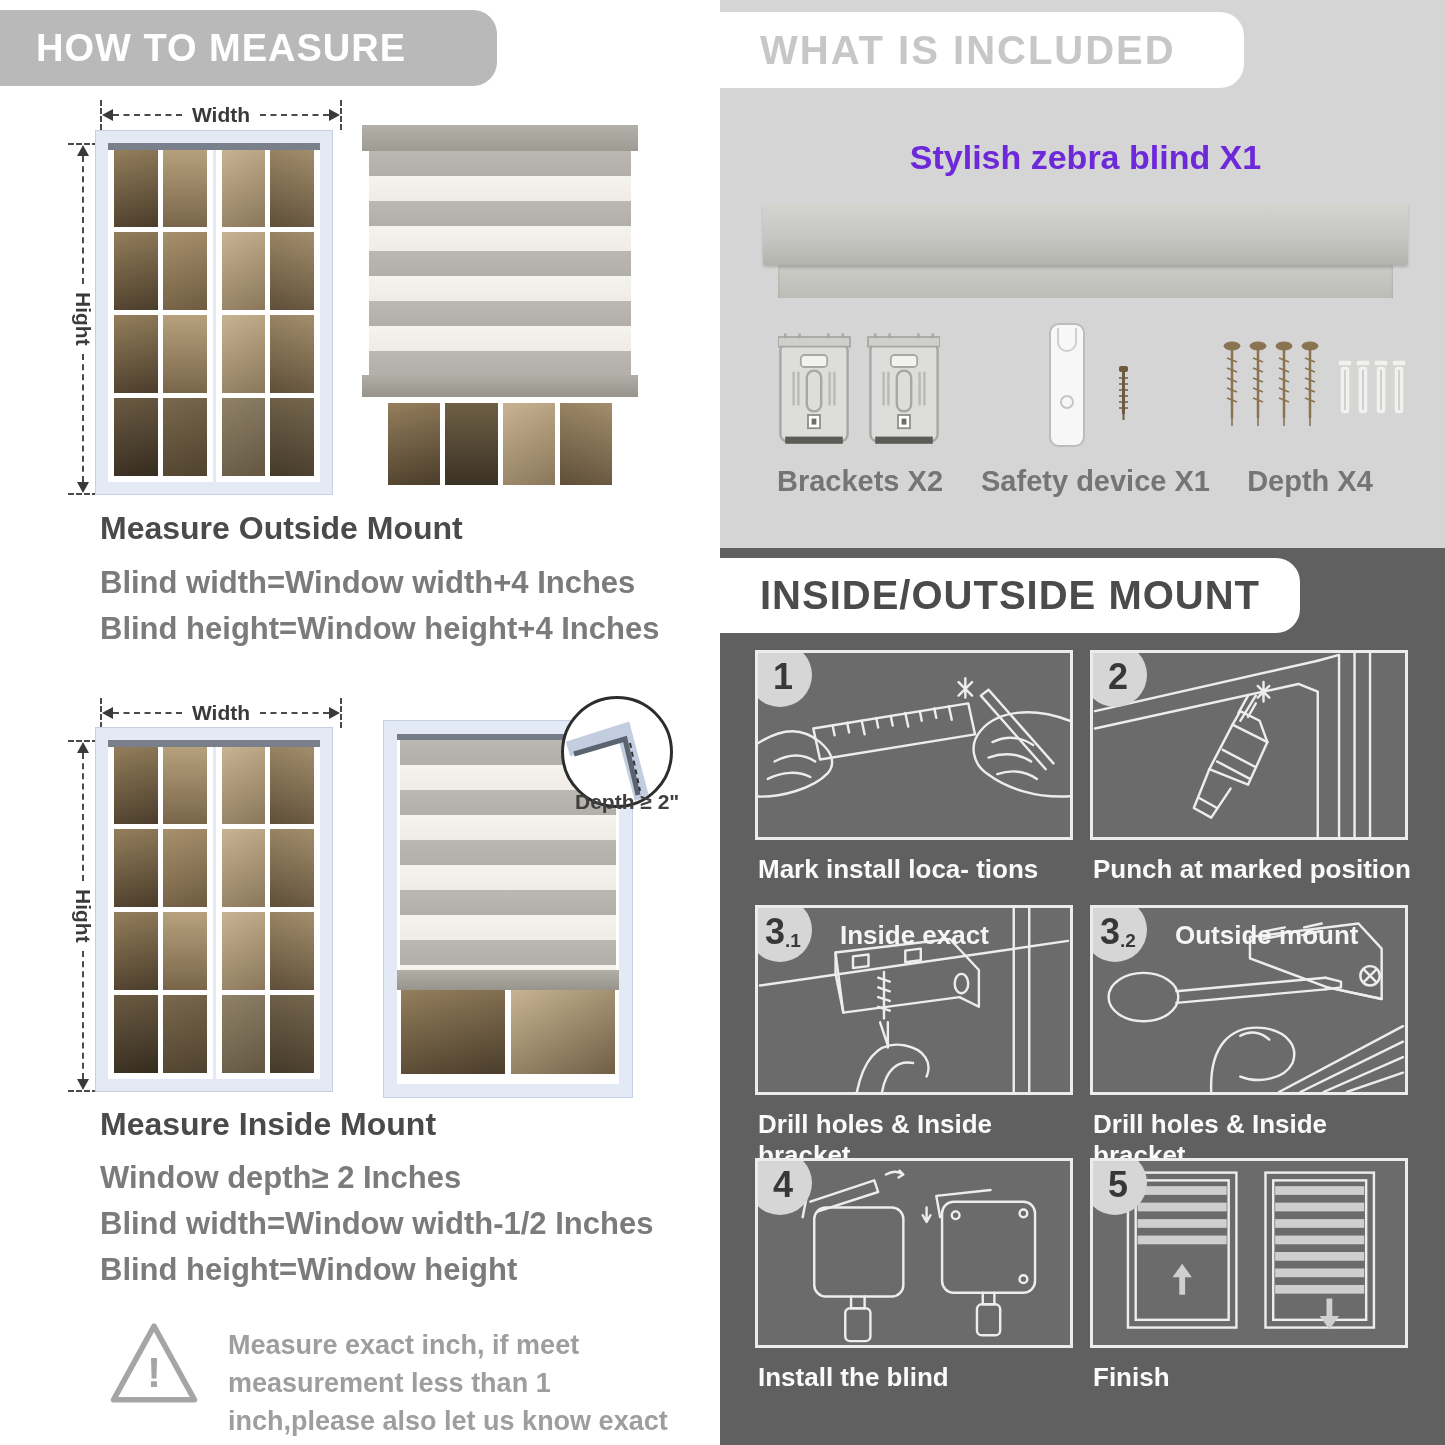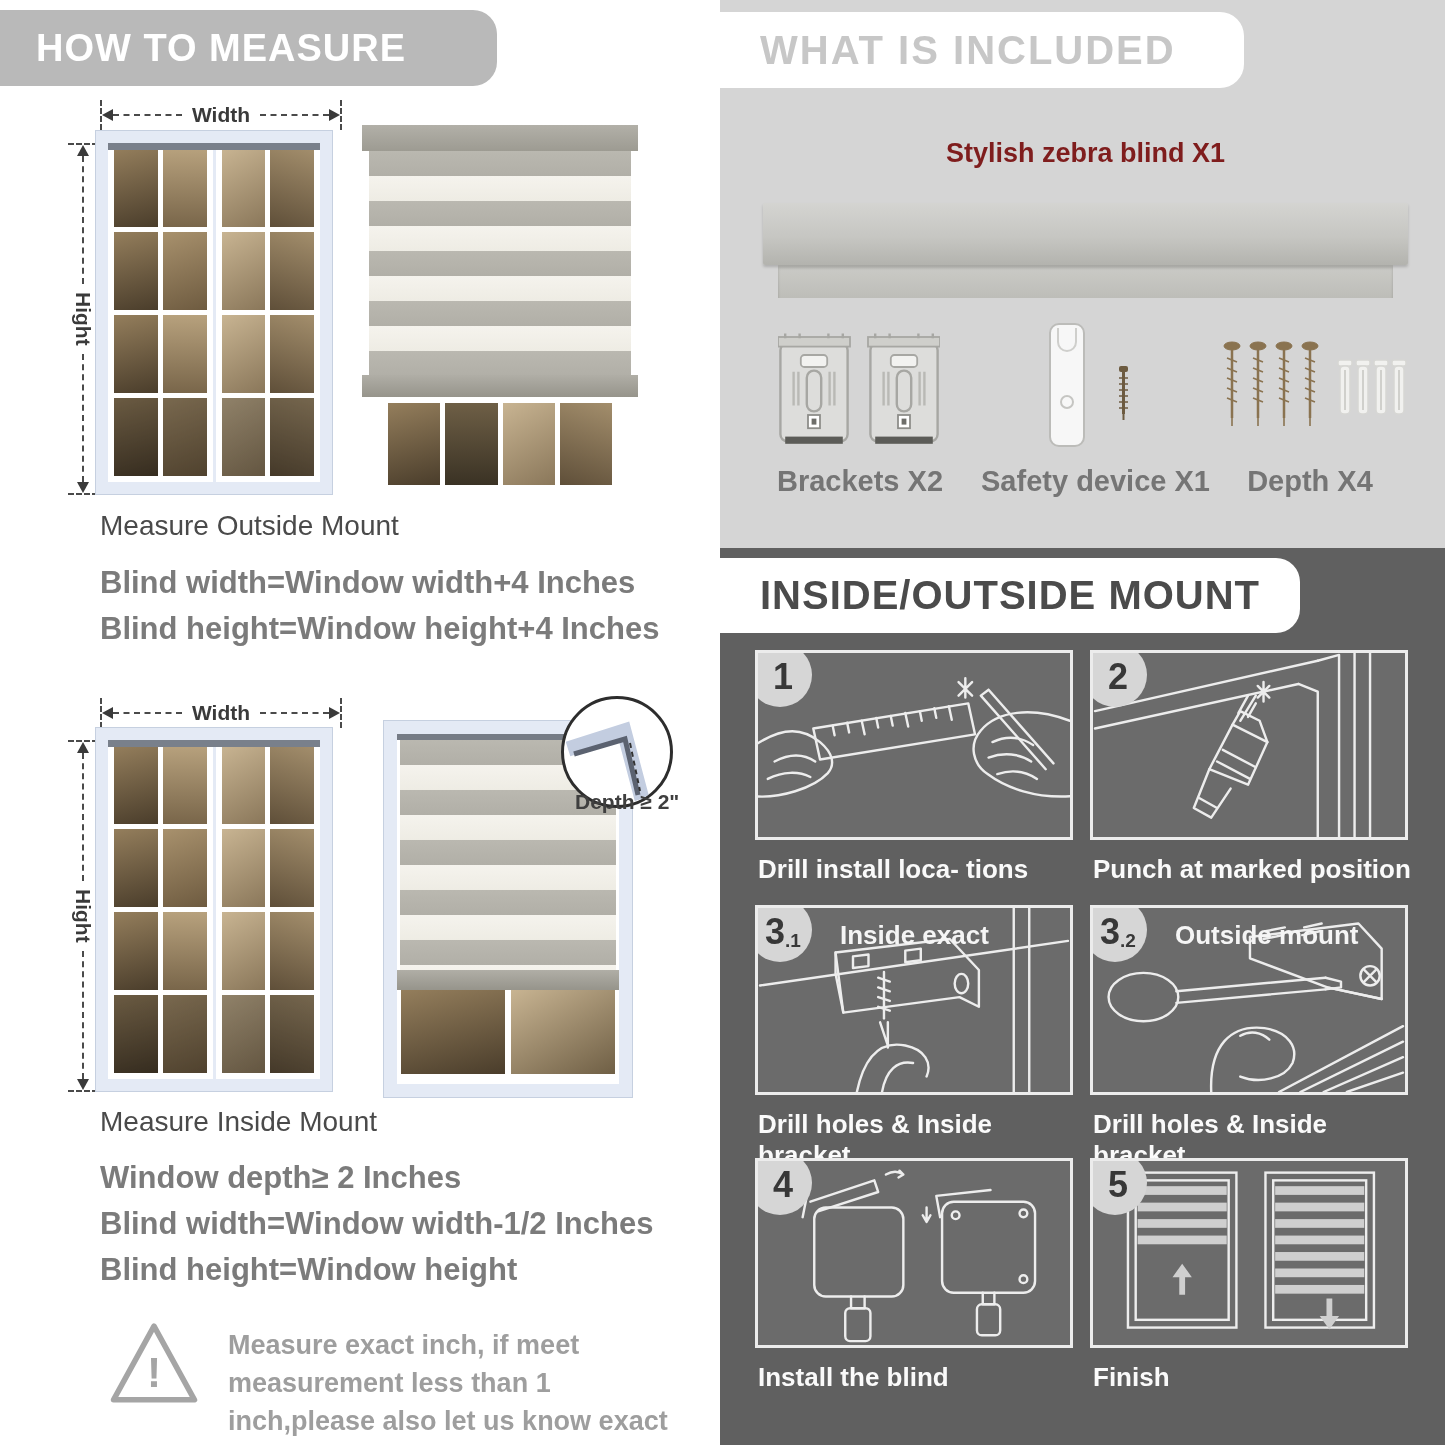--- a/index.html
+++ b/index.html
@@ -7,21 +7,21 @@
         font-family:"Liberation Sans",sans-serif;}
 
   
   .abs{position:absolute;}
 
   
   .banner-gray{position:absolute;left:0;top:10px;width:497px;height:76px;background:#b9b9b9;
     border-radius:0 24px 24px 0;display:flex;align-items:center;padding-left:36px;box-sizing:border-box;}
   .banner-gray span{color:#ffffff;font-size:38px;font-weight:bold;letter-spacing:1px;}
 
-  .measure-title{position:absolute;color:#4a4a4a;font-size:28px;font-weight:normal;}
+  .measure-title{position:absolute;color:#4a4a4a;font-size:32px;font-weight:bold;}
   .measure-rule{position:absolute;color:#7b7b7b;font-size:31px;font-weight:bold;}
 
   
   .dim-h{position:absolute;display:flex;align-items:center;color:#3a3a3a;}
   .dim-h .dash{flex:1;border-top:2px dashed #4a4a4a;height:0;}
   .dim-h .lbl{margin:0 10px;font-weight:bold;font-size:21px;}
   .ah-l{width:0;height:0;border-top:6px solid transparent;border-bottom:6px solid transparent;border-right:11px solid #3a3a3a;}
   .ah-r{width:0;height:0;border-top:6px solid transparent;border-bottom:6px solid transparent;border-left:11px solid #3a3a3a;}
   .tick-v{height:30px;border-left:2px dashed #4a4a4a;}
 
@@ -70,21 +70,21 @@
   .depth-label{position:absolute;color:#3f3f3f;font-weight:bold;font-size:21px;}
 
   .warning-text{position:absolute;color:#9e9e9e;font-size:27px;line-height:38px;font-weight:bold;width:440px;}
 
   
   .right-top{position:absolute;left:720px;top:0;width:725px;height:548px;background:#d5d5d5;}
   .banner-included{position:absolute;left:0;top:12px;width:524px;height:76px;background:#ffffff;
     border-radius:0 24px 24px 0;display:flex;align-items:center;padding-left:40px;box-sizing:border-box;}
   .banner-included span{color:#c7c7c7;font-size:40px;font-weight:bold;letter-spacing:2px;}
   .blind-name{position:absolute;left:43px;top:138px;width:645px;text-align:center;
-    color:#7f1d1d;font-size:27px;font-weight:bold;}
+    color:#6d28d9;font-size:34px;font-weight:bold;}
   .headrail-main{position:absolute;left:43px;top:203px;width:645px;height:62px;border-radius:2px;
     background:linear-gradient(180deg,#d4d4d1 0%,#c6c6c2 55%,#b3b3ae 100%);box-shadow:0 2px 3px rgba(0,0,0,.18);}
   .headrail-lip{position:absolute;left:58px;top:265px;width:615px;height:33px;
     background:linear-gradient(180deg,#cbcbc7,#bdbdb8);box-shadow:inset 0 3px 3px rgba(0,0,0,.18);}
   .item-label{position:absolute;color:#757575;font-size:29px;font-weight:bold;text-align:center;}
 
   
   .right-bottom{position:absolute;left:720px;top:548px;width:725px;height:897px;background:#606060;}
   .banner-mount{position:absolute;left:0;top:10px;width:580px;height:75px;background:#ffffff;
     border-radius:0 24px 24px 0;display:flex;align-items:center;padding-left:40px;box-sizing:border-box;}
@@ -362,21 +362,21 @@
           <path d="M228,44 L295,120 M236,38 L303,114 M228,44 L236,38"></path>
           <path d="M320,70 C280,55 245,60 228,80 C215,95 220,115 235,125 C255,140 285,150 320,148"></path>
           <path d="M240,92 C255,85 270,87 282,95 M236,108 C252,102 268,104 280,112 M245,125 C260,120 274,122 286,130"></path>
         </g>
       </svg>
       <div class="badge">
         <span class="num">1</span>
           <span class="sub"></span>
       </div>
     </div>
-    <div class="caption" style="left:38px;top:306px;">Drill install loca- tions</div>
+    <div class="caption" style="left:38px;top:306px;">Mark install loca- tions</div>
 
     <div class="panel" style="left:370px;top:102px;">
       <svg class="art" viewBox="0 0 318 190">
         <g stroke="#ededed" stroke-width="2.5" fill="none" stroke-linecap="round" stroke-linejoin="round">
           <path d="M0,60 L230,8"></path>
             <path d="M0,78 L210,32"></path>
           <path d="M230,8 L252,2 L252,190"></path>
             <path d="M268,0 L268,190 M284,0 L284,190"></path>
           <path d="M210,32 L230,40 L230,190"></path>
           <path d="M148,62 l10,-18 M150,70 l16,-26 M158,66 l8,-14"></path>

